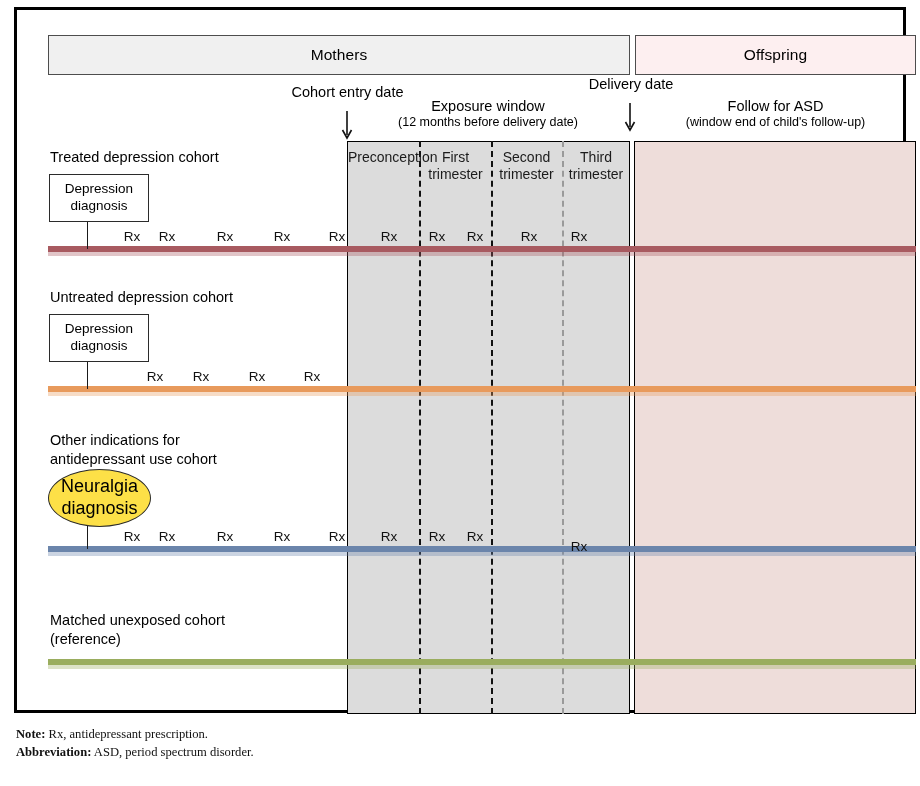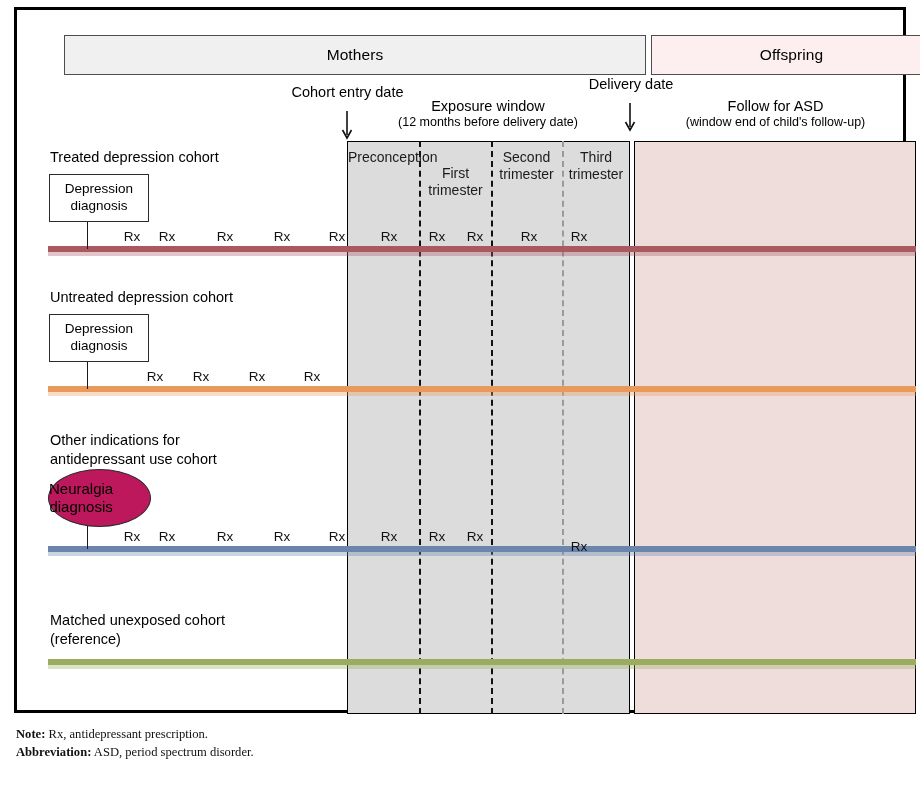--- a/index.html
+++ b/index.html
@@ -21,21 +21,20 @@
   }
 
   
   .hdr{
     position:absolute;top:25px;height:40px;
     border:1px solid #4d4d4d;
     box-sizing:border-box;
     display:flex;align-items:center;justify-content:center;
     font-size:15.5px;
     letter-spacing:.1px;
-    margin-left:16px;
   }
   #hdr-mothers{left:31px;width:582px;background:#f0f0f0;}
   #hdr-offspring{left:618px;width:281px;background:#fdeff0;}
 
   
   .anno{
     position:absolute;
     font-size:14.5px;
     text-align:center;
     line-height:1.18;
@@ -73,21 +72,21 @@
     box-sizing:border-box;
   }
 
   
   .tri-label{
     position:absolute;top:8px;
     font-size:14px;text-align:center;line-height:1.2;
     color:#1b1b1b;
   }
   #tri-0{left:300px;width:72px;}
-  #tri-1{left:372px;width:71px;margin-top:16px;}
+  #tri-1{left:372px;width:71px;}
   #tri-2{left:443px;width:71px;}
   #tri-3{left:514px;width:68px;}
 
   
   .tri-div{position:absolute;top:0;width:0;height:573px;}
   #div-1{left:371px;border-left:2px dashed #111;}
   #div-2{left:443px;border-left:2px dashed #111;}
   #div-3{left:514px;border-left:2px dashed #9a9a9a;}
 
   
@@ -109,23 +108,23 @@
     display:flex;flex-direction:column;align-items:center;justify-content:center;
     font-size:13.5px;line-height:1.25;
     box-sizing:border-box;
     z-index:7;
     text-align:center;
   }
   .dx-ellipse{
     position:absolute;
     border:1.4px solid #2b2b2b;
     border-radius:50%;
-    background:#be185d;
-    display:flex;flex-direction:column;align-items:flex-start;justify-content:center;
-    font-size:15px;line-height:1.22;
+    background:#fde047;
+    display:flex;flex-direction:column;align-items:center;justify-content:center;
+    font-size:18px;line-height:1.22;
     box-sizing:border-box;
     z-index:7;
     text-align:center;
   }
   
   .dx-stem{
     position:absolute;width:0;border-left:1.4px solid #1a1a1a;z-index:6;
   }
 
   

